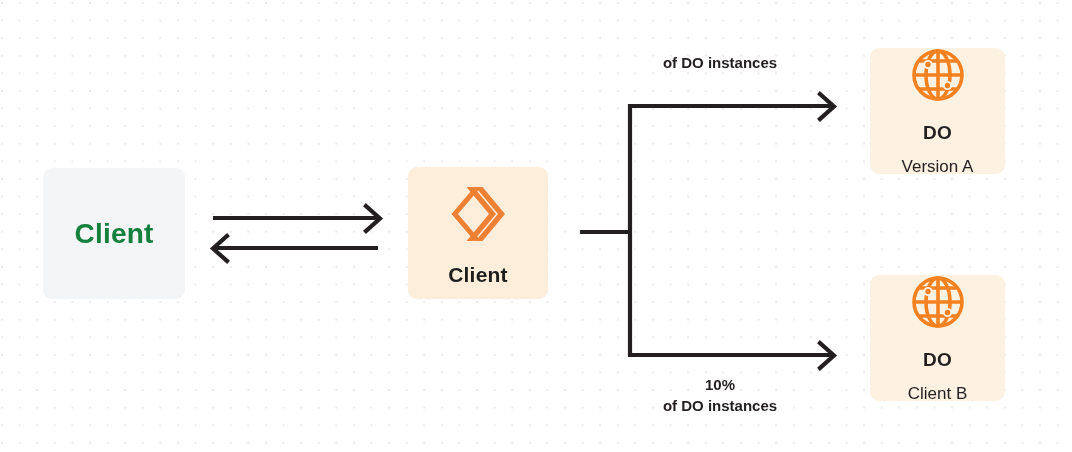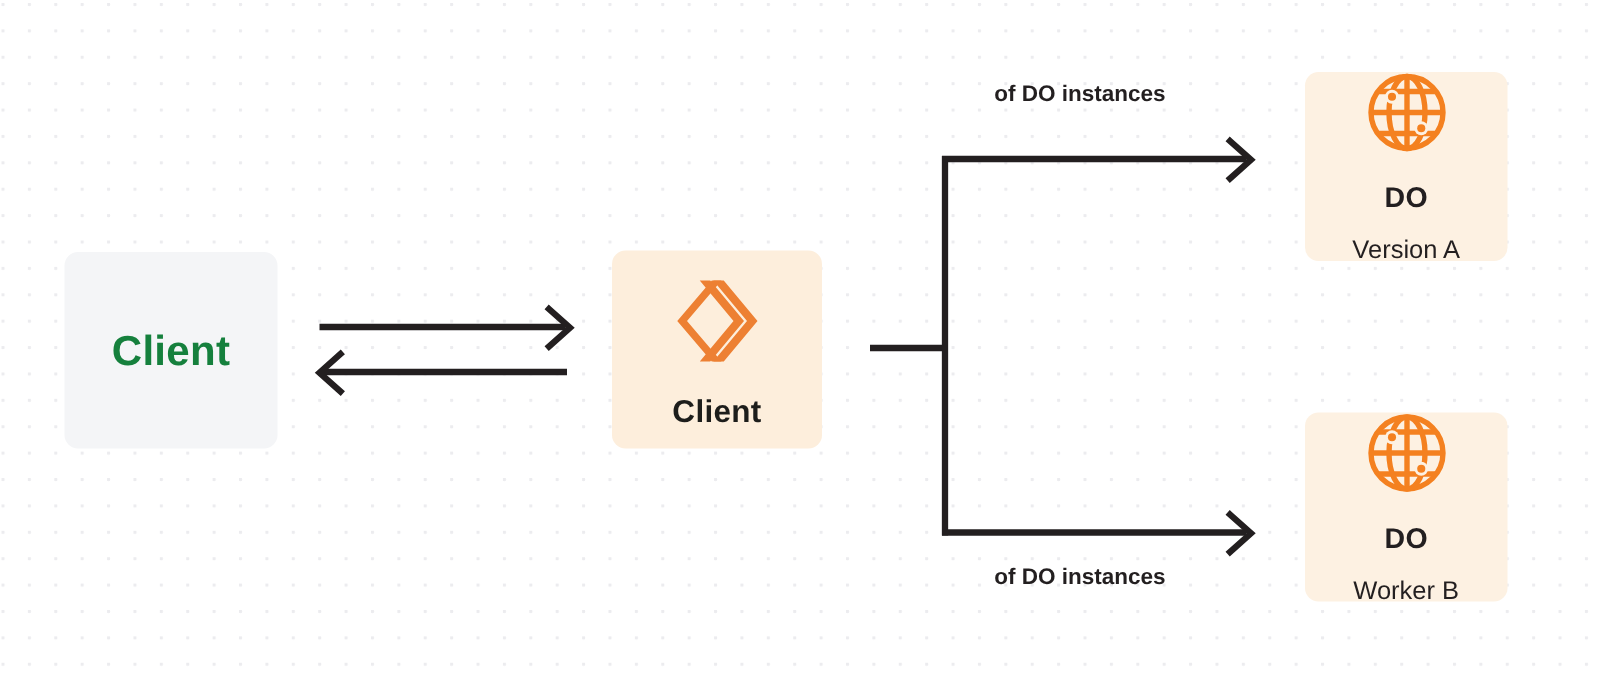--- a/index.html
+++ b/index.html
@@ -208,24 +208,25 @@
           <path d="M10 43 L48 43"></path>
           <ellipse cx="29" cy="29" rx="12" ry="24"></ellipse>
         </g>
         <circle cx="19" cy="18.5" r="4.6" fill="#fdf1e2"></circle>
         <circle cx="19" cy="18.5" r="2.7" fill="#f48120"></circle>
         <circle cx="38.5" cy="39.5" r="4.6" fill="#fdf1e2"></circle>
         <circle cx="38.5" cy="39.5" r="2.7" fill="#f48120"></circle>
       </svg>
     </span>
     <span class="label-do-title">DO</span>
-    <span class="label-do-sub">Worker B</span>
+    <span class="label-do-sub">Client B</span>
   </div>
 
   <div class="edge-label edge-label-top">
     <div>of DO instances</div>
   </div>
 
   <div class="edge-label edge-label-bottom">
+    <div>10%</div>
     <div>of DO instances</div>
   </div>
 
 </div>
 
 </body></html>

